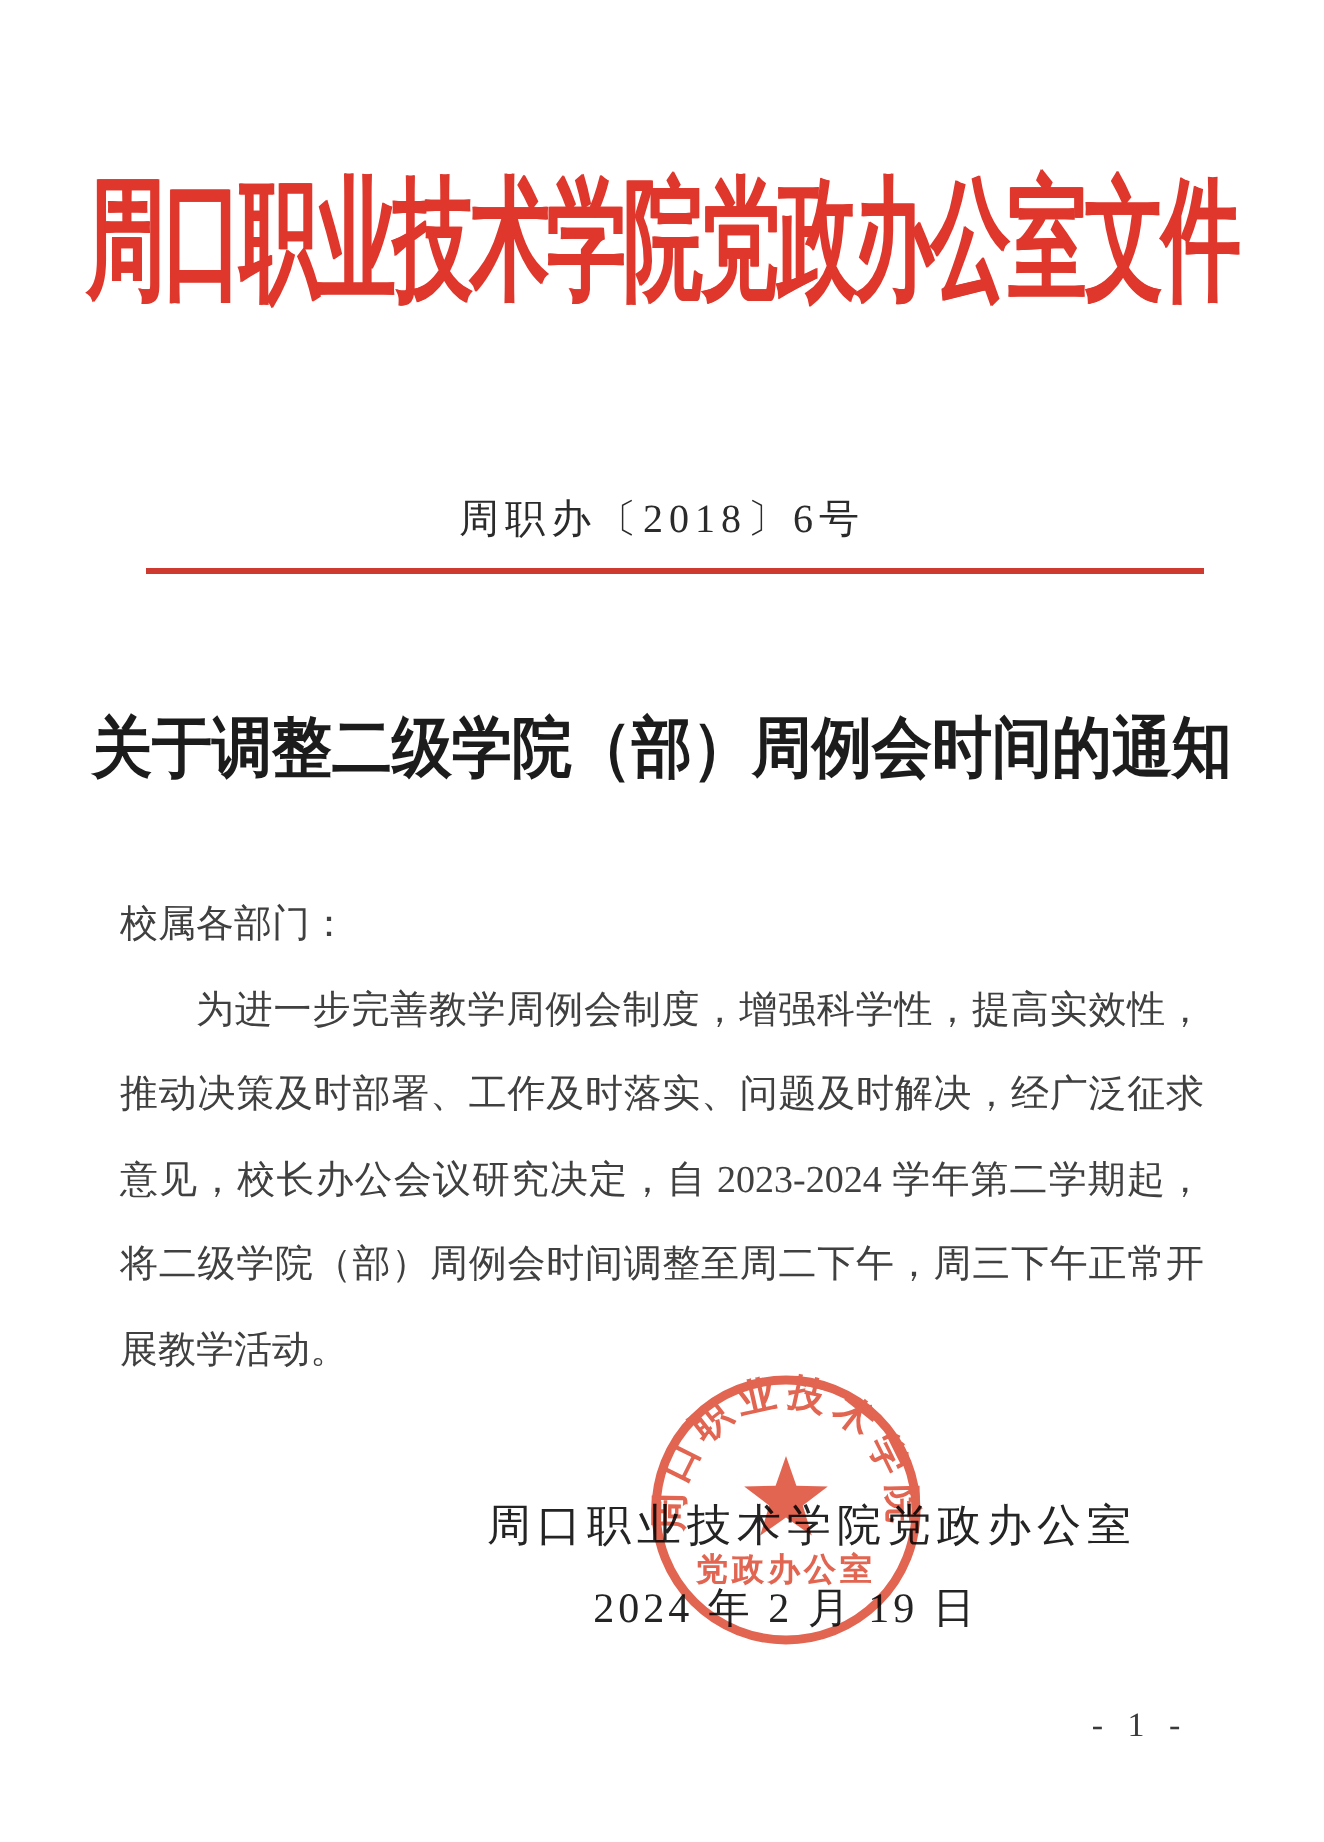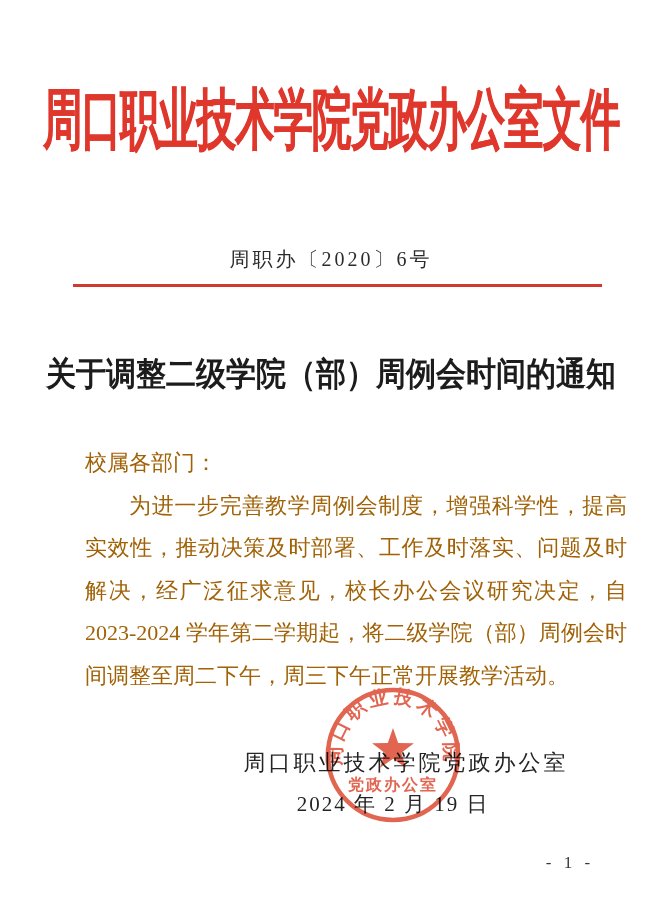--- a/index.html
+++ b/index.html
@@ -76,25 +76,24 @@
     transform: scaleY(1.1);
     transform-origin: top center;
   }
 
   
   .body-block {
     position: absolute;
     top: 442px;
     left: 60px;
     width: 542px;
-    font-size: 22px;
+    font-size: 19px;
     line-height: 42.5px;
-    color: #a16207;
+    color: #404040;
     text-align: justify;
-    margin-left: 25px;
   }
   .salutation {
     text-indent: 0;
   }
   .para {
     text-indent: 2em;
     margin: 0;
   }
 
   
@@ -147,21 +146,21 @@
 </style>
 </head>
 <body>
 
 <div class="page">
 
   <div class="masthead">
     <span class="masthead-text">周口职业技术学院党政办公室文件</span>
   </div>
 
-  <div class="doc-number">周职办〔2020〕6号</div>
+  <div class="doc-number">周职办〔2018〕6号</div>
 
   <div class="red-rule"></div>
 
   <div class="doc-title">关于调整二级学院（部）周例会时间的通知</div>
 
   <div class="body-block">
     <div class="salutation">校属各部门：</div>
     <p class="para">为进一步完善教学周例会制度，增强科学性，提高实效性，推动决策及时部署、工作及时落实、问题及时解决，经广泛征求意见，校长办公会议研究决定，自 2023-2024 学年第二学期起，将二级学院（部）周例会时间调整至周二下午，周三下午正常开展教学活动。</p>
   </div>
 

